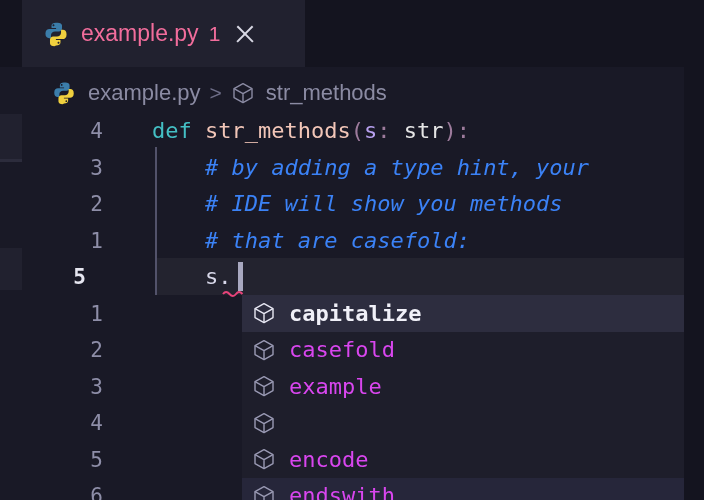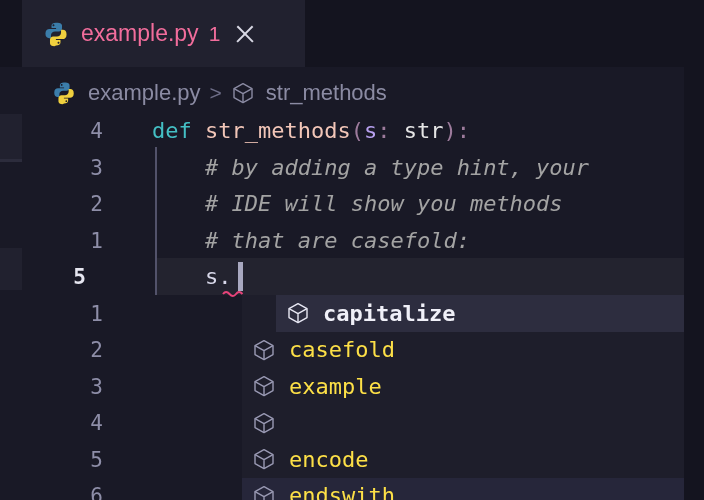--- a/index.html
+++ b/index.html
@@ -128,21 +128,21 @@
     font-size: 22px;
     white-space: pre;
     font-family: "DejaVu Sans Mono", monospace;
   }
   .t-kw      { color: #44bfc4; }
   .t-fn      { color: #f2c6b8; }
   .t-punc    { color: #9d7b9c; }
   .t-param   { color: #b8a1f0; }
   .t-type    { color: #e5e5e5; }
   .t-plain   { color: #d8d8ea; }
-  .t-comment { color: #a3a3a3; font-style: italic; }
+  .t-comment { color: #3b82f6; font-style: italic; }
 
   #indent-guide {
     position: absolute;
     left: 155px; top: 34px;
     width: 2px; height: 148px;
     background: #52526a;
   }
   #current-line-hl {
     position: absolute;
     left: 155px; top: 145px;
@@ -169,26 +169,26 @@
     background: #1e1e2b;
     overflow: hidden;
   }
   .ac-item {
     height: 36.5px;
     display: flex;
     align-items: center;
     padding-left: 10px;
     box-sizing: border-box;
   }
-  .ac-item.selected { background: #2d2d3f; margin-left: 34px; }
+  .ac-item.selected { background: #2d2d3f; }
   .ac-item.hovered  { background: #26263a; }
   .ac-label {
     margin-left: 13px;
     font-size: 22px;
-    color: #fde047;
+    color: #d946ef;
     font-family: "DejaVu Sans Mono", monospace;
     white-space: nowrap;
   }
   .ac-item.selected .ac-label { color: #f0f0f8; font-weight: bold; }
 </style>
 </head>
 <body>
 
 <div id="app">
 

